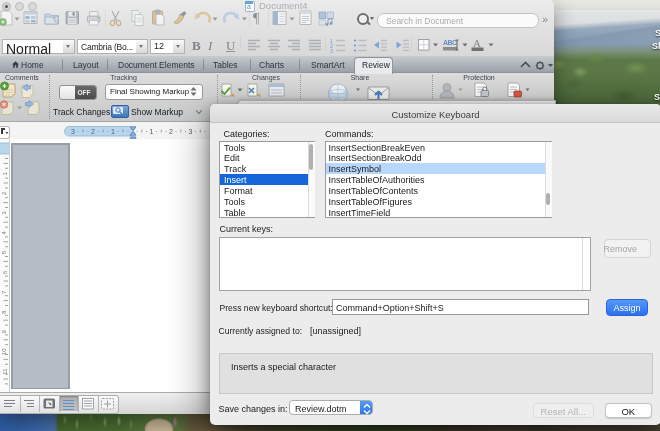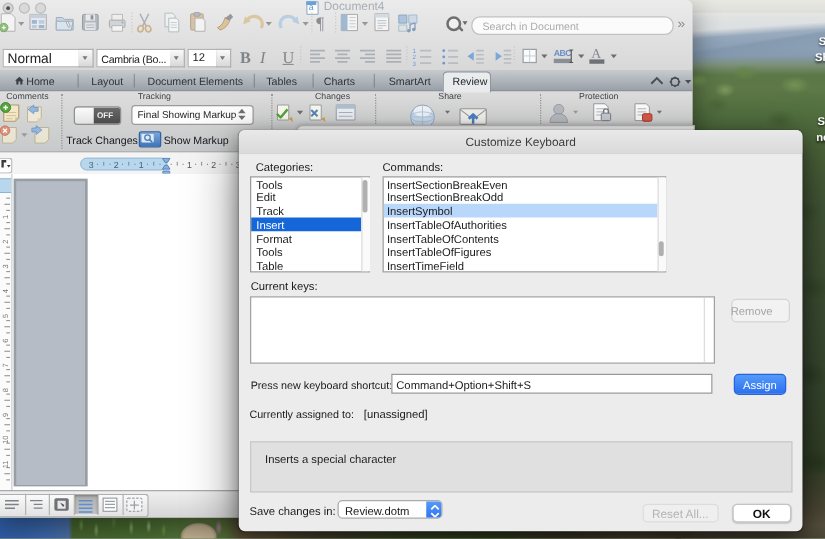--- a/index.html
+++ b/index.html
@@ -151,21 +151,21 @@
     <div class="abs" style="left:357px;top:13px;width:8px;height:8px;border:2px solid #6e6e6e;border-radius:50%;background:rgba(255,255,255,.4);"></div>
     <div class="abs" style="left:365.5px;top:21.5px;width:5px;height:2px;border-radius:1px;background:#6e6e6e;transform:rotate(45deg);"></div>
     <div class="abs" style="left:370px;top:17px;width:0;height:0;border-left:2.5px solid transparent;border-right:2.5px solid transparent;border-top:3px solid #666;"></div>
     <div class="abs" style="left:377px;top:13px;width:160px;height:13px;border-radius:7px;background:#fbfbfb;border:1px solid #c2c2c2;"></div>
     <div class="txt" style="left:386px;top:16px;font-size:8.5px;color:#ababab;">Search in Document</div>
     <div class="txt" style="left:542px;top:12.5px;font-size:11px;color:#8a8a8a;">»</div>
   </div>
   <div id="row2" class="abs" style="left:0;top:29px;width:554px;height:27px;">
 
     <div class="abs" style="left:2px;top:10px;width:60px;height:13px;background:#fff;border:1px solid #b2b2b2;"></div>
-    <div class="txt" style="left:6px;top:12px;font-size:11px;color:#222;">Normal</div>
+    <div class="txt" style="left:6px;top:12px;font-size:14px;color:#222;">Normal</div>
     <div class="abs" style="left:63px;top:10px;width:11px;height:13px;background:linear-gradient(#fafafa,#d8d8d8);border:1px solid #b2b2b2;border-left:none;"></div>
     <div class="abs" style="left:66px;top:15.5px;width:0;height:0;border-left:2.5px solid transparent;border-right:2.5px solid transparent;border-top:3.5px solid #777;"></div>
     <div class="abs" style="left:77px;top:10px;width:58px;height:13px;background:#fff;border:1px solid #b2b2b2;"></div>
     <div class="txt" style="left:81px;top:12.5px;font-size:8.5px;letter-spacing:-0.2px;color:#222;">Cambria (Bo...</div>
     <div class="abs" style="left:136px;top:10px;width:11px;height:13px;background:linear-gradient(#fafafa,#d8d8d8);border:1px solid #b2b2b2;border-left:none;"></div>
     <div class="abs" style="left:139px;top:15.5px;width:0;height:0;border-left:2.5px solid transparent;border-right:2.5px solid transparent;border-top:3.5px solid #777;"></div>
     <div class="abs" style="left:150px;top:10px;width:22px;height:13px;background:#fff;border:1px solid #b2b2b2;"></div>
     <div class="txt" style="left:154px;top:12px;font-size:9px;color:#222;">12</div>
     <div class="abs" style="left:173px;top:10px;width:11px;height:13px;background:linear-gradient(#fafafa,#d8d8d8);border:1px solid #b2b2b2;border-left:none;"></div>
     <div class="abs" style="left:176px;top:15.5px;width:0;height:0;border-left:2.5px solid transparent;border-right:2.5px solid transparent;border-top:3.5px solid #777;"></div>
@@ -416,21 +416,21 @@
       <rect x="82.5" y="3.5" width="11" height="10.5" fill="#fdfdfd" stroke="#8a8e94" stroke-width="0.8"></rect>
       <path d="M84 6 h8 M84 8.5 h8 M84 11 h8" stroke="#9aa0a6" stroke-width="1"></path>
       <rect x="101.5" y="3.5" width="12" height="10.5" rx="1" fill="#f4f4f4" stroke="#8a8e94" stroke-width="0.8" stroke-dasharray="2 1.2"></rect>
       <path d="M104 9 h7 M107.5 5.5 v7" stroke="#9aa0a6" stroke-width="1"></path>
     </svg>
   </div>
 </div>
 
 <div class="abs" style="left:237px;top:100px;width:317px;height:10px;background:#f5f5f5;border:1px solid #bdbdbd;border-radius:5px 0 0 0;box-shadow:0 -1px 3px rgba(0,0,0,.15);"></div>
 
-<div id="dlg" class="abs" style="left:191px;top:104px;width:451px;height:321px;background:#ececec;border-radius:5px;box-shadow:0 15px 40px rgba(0,0,0,.5),0 4px 14px rgba(0,0,0,.32),0 0 1px rgba(0,0,0,.4);font-size:9px;color:#1a1a1a;">
+<div id="dlg" class="abs" style="left:210px;top:104px;width:451px;height:321px;background:#ececec;border-radius:5px;box-shadow:0 15px 40px rgba(0,0,0,.5),0 4px 14px rgba(0,0,0,.32),0 0 1px rgba(0,0,0,.4);font-size:9px;color:#1a1a1a;">
   <div class="abs" style="left:0;top:0;width:451px;height:18px;background:linear-gradient(#e9e9e9,#dadada);border-bottom:1px solid #c2c2c2;border-radius:5px 5px 0 0;"></div>
   <div class="txt" style="left:0;top:4.5px;width:451px;text-align:center;font-size:9.5px;color:#3c3c3c;">Customize Keyboard</div>
 
   <div class="txt" style="left:13.5px;top:24.5px;">Categories:</div>
   <div class="txt" style="left:115px;top:24.5px;">Commands:</div>
 
   <div class="abs" style="left:9px;top:37px;width:95.5px;height:76.5px;background:#fff;border:1px solid #9b9b9b;box-sizing:border-box;"></div>
   <div class="abs" style="left:10px;top:70.3px;width:87.5px;height:10.9px;background:#1566d9;"></div>
   <div class="txt" style="left:14px;top:38.5px;">Tools</div>
   <div class="txt" style="left:14px;top:49.4px;">Edit</div>
@@ -477,16 +477,16 @@
   <div class="abs" style="left:79px;top:296px;width:83.5px;height:15px;background:#fff;border:1px solid #ababab;border-radius:4px;box-sizing:border-box;overflow:hidden;">
     <div class="abs" style="left:70px;top:0;width:13.5px;height:15px;background:linear-gradient(#559af9,#2a70f0);"></div>
     <svg class="abs" style="left:73px;top:2.5px;" width="8" height="10" viewBox="0 0 8 10">
           <path d="M1 3.5 L4 0.5 L7 3.5 M1 6.5 L4 9.5 L7 6.5" fill="none" stroke="#fff" stroke-width="1.4"></path>
         </svg>
   </div>
   <div class="txt" style="left:85px;top:299.5px;">Review.dotm</div>
   <div class="abs" style="left:322.5px;top:299px;width:61.5px;height:14.5px;background:#efefef;border:1px solid #dcdcdc;border-radius:4px;box-sizing:border-box;"></div>
   <div class="txt" style="left:322.5px;top:301.5px;width:61.5px;text-align:center;color:#b4b4b4;font-size:9.5px;">Reset All...</div>
   <div class="abs" style="left:395px;top:299px;width:46.5px;height:14.5px;background:#fff;border:1px solid #c4c4c4;border-radius:4px;box-sizing:border-box;box-shadow:0 0.5px 1px rgba(0,0,0,.15);"></div>
-  <div class="txt" style="left:395px;top:301.5px;width:46.5px;text-align:center;color:#111;font-size:9.5px;font-weight:bold;">OK</div>
+  <div class="txt" style="left:395px;top:301.5px;width:46.5px;text-align:center;color:#111;font-size:9.5px;font-weight:normal;">OK</div>
 </div>
 
 </div>
 
 </body></html>

